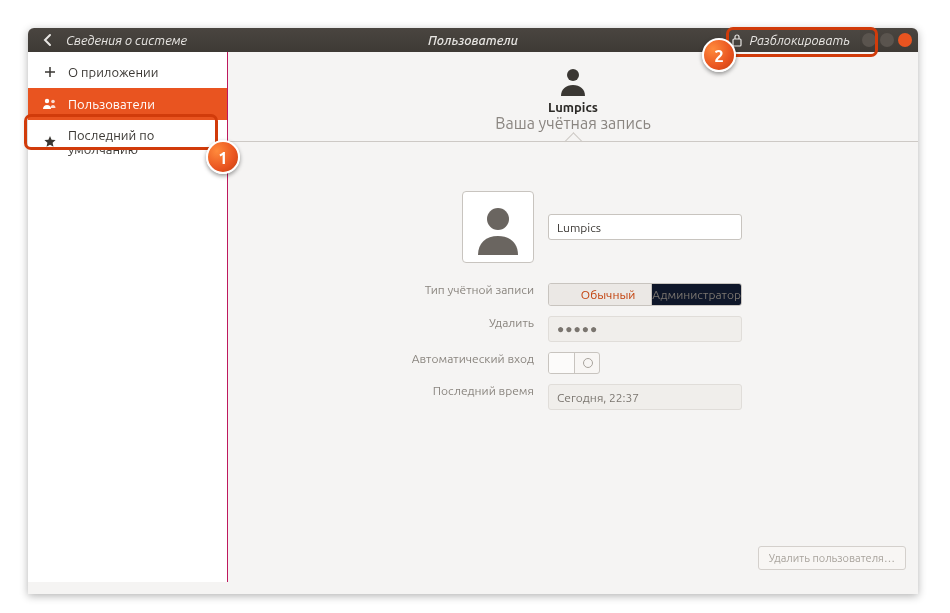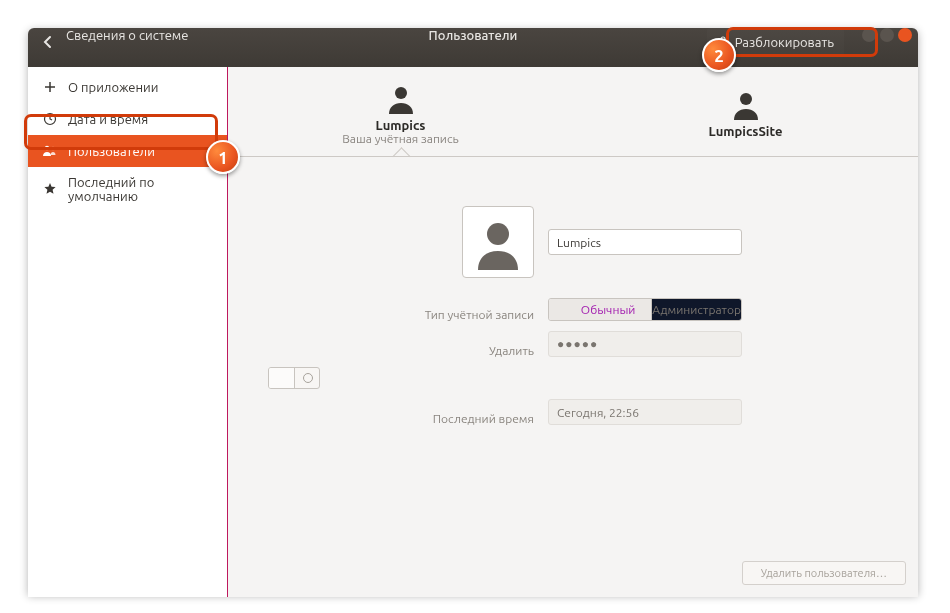--- a/index.html
+++ b/index.html
@@ -1,63 +1,63 @@
 <!DOCTYPE html>
 <html><head>
 <meta charset="utf-8">
 <style>
 * { box-sizing: border-box; margin: 0; padding: 0; font-family: Ubuntu, "Segoe UI", sans-serif; }
 body { background: #fff; width: 950px; height: 613px; overflow: hidden; }
 
 .window { position: absolute; left: 28px; top: 28px; width: 890px; height: 566px; background: #f5f4f3; border-radius: 6px 6px 0 0; box-shadow: 0 2px 8px rgba(0,0,0,0.3); overflow: visible; }
 
-.titlebar { height: 39px; background: linear-gradient(to bottom, #4a4540, #3e3a35); display: flex; color: #e8e6e3; font-size: 13px; border-radius: 6px 6px 0 0; position: relative; }
+.titlebar { height: 24px; background: linear-gradient(to bottom, #4a4540, #3e3a35); display: flex; align-items: center; color: #e8e6e3; font-size: 13px; border-radius: 6px 6px 0 0; position: relative; font-style: italic; }
 .back-btn { width: 28px; height: 28px; margin-left: 6px; display: flex; align-items: center; justify-content: center; color: #e8e6e3; cursor: pointer; border-radius: 3px; }
 .title-left { margin-left: 4px; font-weight: 400; }
 .title-center { position: absolute; left: 50%; transform: translateX(-50%); font-weight: 500; }
-.unlock-btn { position: absolute; right: 74px; height: 28px; display: flex; align-items: center; gap: 6px; padding: 0 10px; background: rgba(255,255,255,0.02); border-radius: 3px; cursor: pointer; font-size: 13px; }
+.unlock-btn { position: absolute; right: 58px; height: 28px; display: flex; align-items: center; gap: 6px; padding: 0 10px; background: rgba(255,255,255,0.02); border-radius: 3px; cursor: pointer; font-size: 13px; }
 .win-controls { position: absolute; right: 6px; display: flex; gap: 4px; }
 .win-btn { width: 14px; height: 14px; border-radius: 50%; background: #5a544e; cursor: pointer; }
 .win-btn.close { background: #e95420; }
 
 .body { display: flex; height: calc(100% - 36px); }
 
 .sidebar { width: 200px; background: #fff; border-right: 1px solid #be185d; padding-top: 4px; }
 .side-item { display: flex; align-items: center; gap: 10px; padding: 8px 14px; font-size: 13px; color: #3a3733; cursor: pointer; }
 .side-item.selected { background: #e95420; color: #fff; }
 .side-icon { width: 16px; height: 16px; display: flex; align-items: center; justify-content: center; flex-shrink: 0; }
 
 .main { flex: 1; background: #f5f4f3; position: relative; display: flex; flex-direction: column; gap: 19px; }
 
 .userbar { height: 90px; display: flex; position: relative; }
 .userbar::after { content: ""; position: absolute; bottom: 0; left: 0; right: 0; height: 1px; background: #cdc9c5; }
 .user-tab { flex: 1; display: flex; flex-direction: column; align-items: center; justify-content: center; cursor: pointer; position: relative; }
 .user-tab.active::after { content: ""; position: absolute; bottom: -6px; left: 50%; margin-left: -6px; width: 12px; height: 12px; background: #f5f4f3; border-left: 1px solid #cdc9c5; border-top: 1px solid #cdc9c5; transform: rotate(45deg); }
 .avatar-sm { width: 36px; height: 36px; }
 .user-name { font-size: 13px; font-weight: 600; color: #2c2a27; margin-top: 2px; }
-.user-sub { font-size: 12px; color: #8a8580; }
+.user-sub { font-size: 16px; color: #8a8580; }
 
 .details { flex: 1; padding: 30px 40px 0 40px; }
-.row { display: flex; align-items: flex-end; margin-bottom: 10px; }
+.row { display: flex; align-items: flex-start; margin-bottom: 10px; }
 .row-label { width: 280px; text-align: right; padding-right: 14px; font-size: 12px; color: #8a857f; }
 .avatar-lg-wrap { display: flex; align-items: center; margin-bottom: 20px; }
 .avatar-lg-wrap .row-label { display:flex; justify-content:flex-end; }
 .avatar-lg { width: 72px; height: 72px; border: 1px solid #c8c4bf; border-radius: 4px; background: #fff; display: flex; align-items: center; justify-content: center; cursor: pointer; }
 .input { height: 26px; border: 1px solid #c8c4bf; border-radius: 3px; background: #fff; padding: 0 8px; font-size: 12px; color: #3a3733; width: 194px; }
 .seg { display: inline-flex; border: 1px solid #c8c4bf; border-radius: 3px; overflow: hidden; width: 194px; }
 .seg-btn { flex:1; padding: 4px 0; font-size: 12px; background: #0f172a; color: #7a756f; cursor: pointer; text-align:center; }
 .seg-btn:first-child { border-right: 1px solid #c8c4bf; }
-.seg-btn.active { background: #ebe8e5; color: #a21caf; padding-left: 16px; }
+.seg-btn.active { background: #ebe8e5; color: #c2410c; padding-left: 16px; }
 .readonly { height: 26px; border: 1px solid #e0ddd9; border-radius: 3px; background: #f0eeeb; padding: 4px 8px; font-size: 12px; color: #7a756f; width: 194px; display:flex; align-items:center; letter-spacing: 1px; }
 .readonly.normal-spacing { letter-spacing: 0; }
 .switch { width: 52px; height: 22px; border: 1px solid #c8c4bf; border-radius: 3px; background: #f8f6f4; display: flex; align-items: center; position: relative; }
 .switch-handle { position:absolute; left:0; width: 26px; height: 20px; background: #fcfbfa; border-right: 1px solid #c8c4bf; border-radius: 2px 0 0 2px; }
 .switch-off { position: absolute; right: 6px; width: 10px; height: 10px; border: 1.5px solid #a8a39c; border-radius: 50%; }
 
-.delete-btn { position: absolute; right: 12px; bottom: 12px; padding: 5px 18px; font-size: 11px; color: #a8a39c; border: 1px solid #d4d0cc; border-radius: 3px; background: #f8f6f4; cursor: pointer; }
+.delete-btn { position: absolute; right: 12px; bottom: 12px; padding: 5px 10px; font-size: 11px; color: #a8a39c; border: 1px solid #d4d0cc; border-radius: 3px; background: #f8f6f4; cursor: pointer; }
 
 .highlight-1 { position: absolute; left: -4px; top: 86px; width: 194px; height: 36px; border: 3px solid #d13b0a; border-radius: 7px; pointer-events: none; }
 .highlight-2 { position: absolute; right: 40px; top: -6px; width: 152px; height: 30px; border: 3px solid #d13b0a; border-radius: 7px; pointer-events: none; top: -1px; }
 .callout { position: absolute; width: 34px; height: 34px; background: radial-gradient(circle at 30% 30%, #ff8a3c, #e95420 60%, #c23d0f); border-radius: 50%; color: #fff; font-weight: bold; font-size: 17px; display: flex; align-items: center; justify-content: center; border: 2px solid #fff; box-shadow: 0 2px 4px rgba(0,0,0,0.4); pointer-events: none; }
 .callout-1 { left: 178px; top: 112px; }
 .callout-2 { right: 182px; top: 10px; }
 
 svg { display: block; }
 </style>
 </head>
@@ -89,29 +89,20 @@
   <div class="body">
     <div class="sidebar">
       <div class="side-item">
         <span class="side-icon">
             <svg width="14" height="14" viewBox="0 0 14 14">
               <path d="M7 2v10M2 7h10" stroke="#3a3733" stroke-width="1.5"></path>
             </svg>
           </span>
         <span>О приложении</span>
       </div>
-      <div class="side-item">
-        <span class="side-icon">
-            <svg width="14" height="14" viewBox="0 0 14 14">
-              <circle cx="7" cy="7" r="5.5" fill="none" stroke="#3a3733" stroke-width="1.2"></circle>
-              <path d="M7 4v3l2 1" stroke="#3a3733" stroke-width="1.2" fill="none"></path>
-            </svg>
-          </span>
-        <span>Дата и время</span>
-      </div>
       <div class="side-item selected">
         <span class="side-icon">
             <svg width="16" height="14" viewBox="0 0 16 14">
               <circle cx="5" cy="4" r="2.2" fill="#fff"></circle>
               <path d="M1 12c0-2.4 1.8-4 4-4s4 1.6 4 4" fill="#fff"></path>
               <circle cx="11" cy="4.5" r="1.8" fill="#fff" opacity="0.8"></circle>
               <path d="M8.5 11c0-1.8 1.2-3 2.5-3s2.5 1.2 2.5 3" fill="#fff" opacity="0.8"></path>
             </svg>
           </span>
         <span>Пользователи</span>
@@ -129,27 +120,20 @@
     <div class="main">
       <div class="userbar">
         <div class="user-tab active">
           <svg class="avatar-sm" viewBox="0 0 36 36">
               <circle cx="18" cy="13" r="6" fill="#3a3733"></circle>
               <path d="M6 34c0-7 5-11 12-11s12 4 12 11" fill="#3a3733"></path>
             </svg>
           <div class="user-name">Lumpics</div>
           <div class="user-sub">Ваша учётная запись</div>
         </div>
-        <div class="user-tab">
-          <svg class="avatar-sm" viewBox="0 0 36 36">
-              <circle cx="18" cy="13" r="6" fill="#3a3733"></circle>
-              <path d="M6 34c0-7 5-11 12-11s12 4 12 11" fill="#3a3733"></path>
-            </svg>
-          <div class="user-name">LumpicsSite</div>
-        </div>
       </div>
 
       <div class="details">
         <div class="avatar-lg-wrap">
           <div class="row-label">
             <div class="avatar-lg">
               <svg width="60" height="60" viewBox="0 0 60 60">
                   <circle cx="30" cy="22" r="11" fill="#6a6560"></circle>
                   <path d="M10 58c0-12 8-19 20-19s20 7 20 19" fill="#6a6560"></path>
                 </svg>
@@ -165,29 +149,30 @@
             <div class="seg-btn">Администратор</div>
           </div>
         </div>
 
         <div class="row">
           <div class="row-label">Удалить</div>
           <div class="readonly">●●●●●</div>
         </div>
 
         <div class="row">
+          <div class="row-label">Автоматический вход</div>
           <div class="switch">
             <div class="switch-handle"></div>
             <div class="switch-off"></div>
           </div>
         </div>
 
         <div class="row">
           <div class="row-label">Последний время</div>
-          <div class="readonly normal-spacing">Сегодня, 22:56</div>
+          <div class="readonly normal-spacing">Сегодня, 22:37</div>
         </div>
       </div>
 
       <div class="delete-btn">Удалить пользователя…</div>
     </div>
   </div>
 
   <div class="highlight-1"></div>
   <div class="highlight-2"></div>
   <div class="callout callout-1">1</div>

